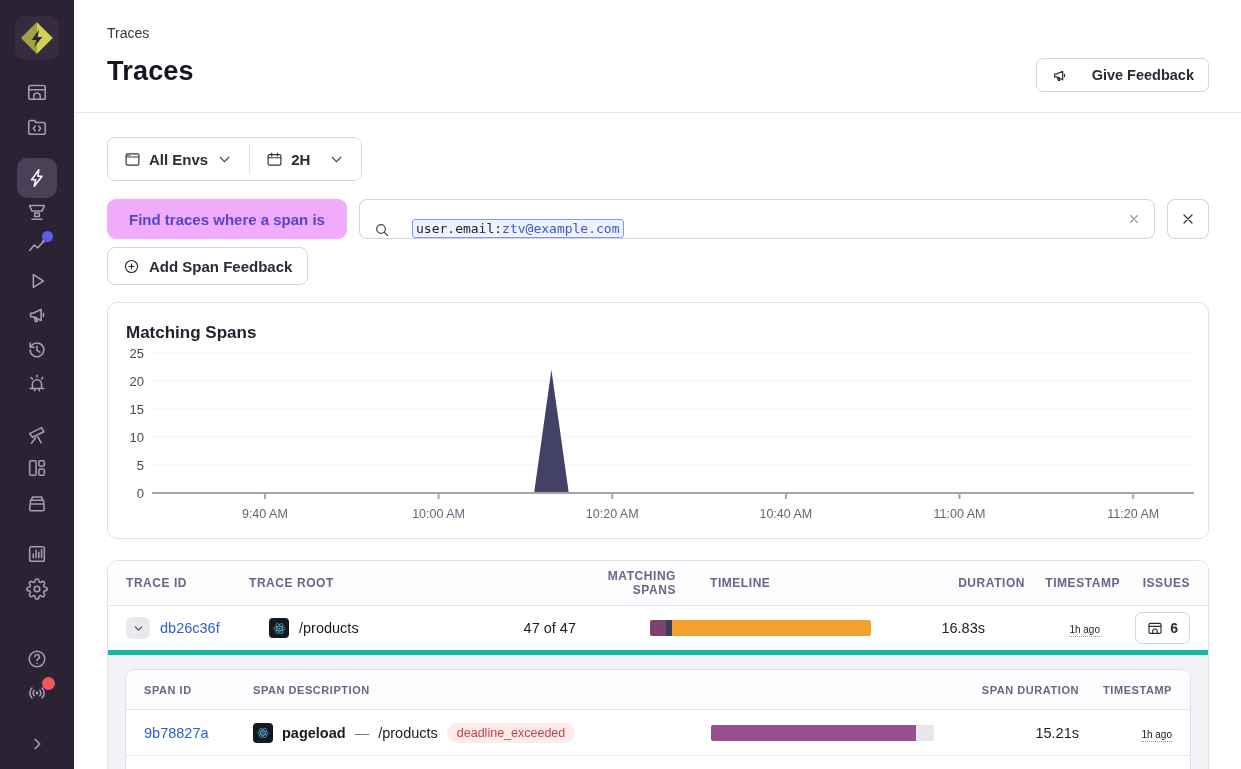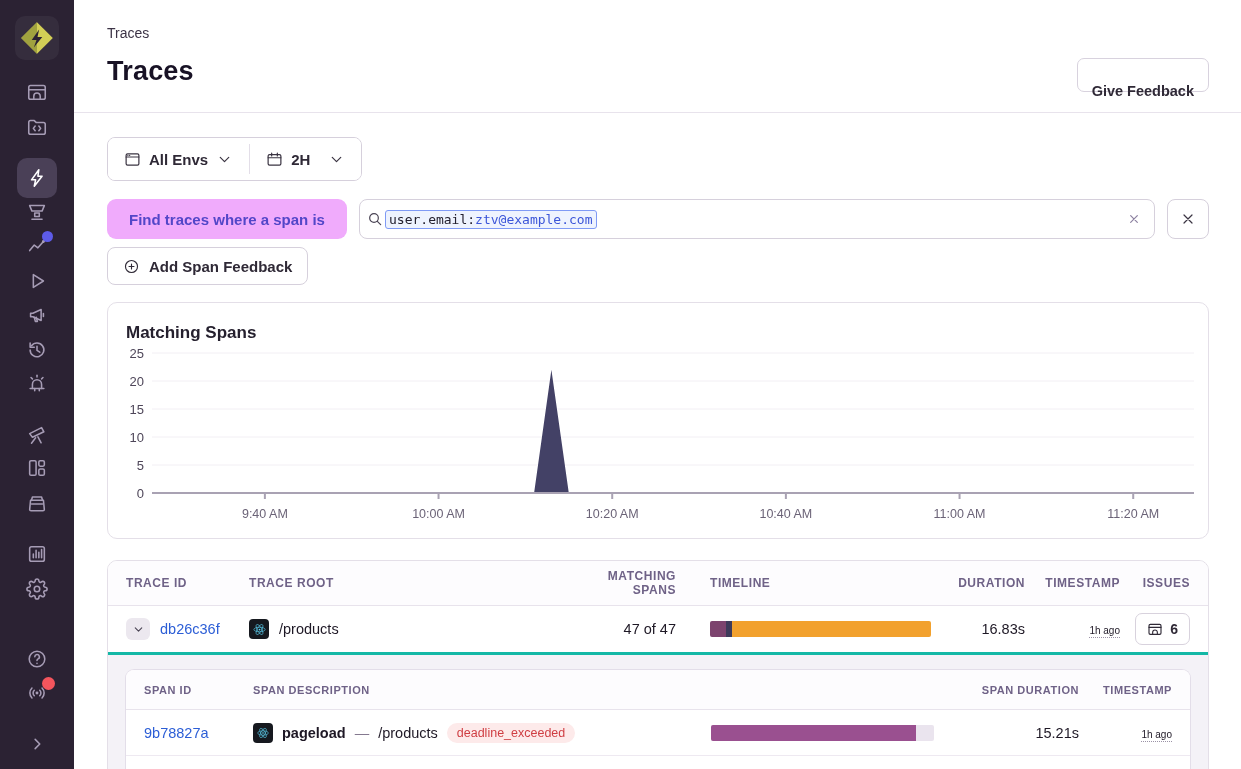--- a/index.html
+++ b/index.html
@@ -15,36 +15,36 @@
   .snav.active-tile { left:17px; width:40px; height:40px; background:#4a4057; border-radius:10px; color:#ffffff; }
   .dot { position:absolute; width:11px; height:11px; border-radius:50%; }
   .dot.blue { background:#5d5be8; top:-3px; right:-4px; }
   .dot.red  { background:#f4555d; top:-4px; right:-6px; width:13px; height:13px; }
 
   
   .main { position:absolute; left:74px; top:0; width:1167px; height:769px; background:#ffffff; }
   .topbar { position:relative; height:113px; border-bottom:1px solid #e8e3ec; }
   .breadcrumb { position:absolute; left:33px; top:25px; font-size:14px; color:#3c3346; }
   .page-title { position:absolute; left:33px; top:56px; font-size:27px; font-weight:700; color:#181225; letter-spacing:.2px; }
-  .feedback-btn { position:absolute; right:32px; top:58px; height:34px; padding:0 14px; display:flex; align-items:center; gap:24px; background:#fff; border:1px solid #d8d2de; border-radius:7px; font-size:14.5px; font-weight:700; color:#2f2936; cursor:pointer;flex-direction:column; }
+  .feedback-btn { position:absolute; right:32px; top:58px; height:34px; padding:0 14px; display:flex; align-items:center; gap:24px; background:#fff; border:1px solid #d8d2de; border-radius:7px; font-size:14.5px; font-weight:700; color:#2f2936; cursor:pointer; }
   .feedback-btn svg { width:17px; height:17px; stroke:#2f2936; fill:none; stroke-width:1.7; stroke-linecap:round; stroke-linejoin:round; }
 
   .content { position:relative; padding:24px 32px 0 33px; }
 
   
   .filter-bar { display:inline-flex; height:44px; border:1px solid #d6d0dc; border-radius:8px; align-items:stretch; overflow:hidden; background:#fff; }
   .filter-seg { display:flex; align-items:center; gap:8px; padding:0 16px; font-size:15px; font-weight:700; color:#2f2936; cursor:pointer; background:#fff; border:none; }
   .filter-seg svg { width:17px; height:17px; stroke:#3a3442; fill:none; stroke-width:1.7; stroke-linecap:round; stroke-linejoin:round; }
   .filter-div { width:1px; background:#e3dee8; margin:6px 0; }
   .chev { width:12px; height:12px; }
 
   
   .cond-row { display:flex; margin-top:18px; gap:12px; align-items:stretch; height:40px; }
   .cond-label { display:flex; align-items:center; justify-content:center; width:240px; background:#f0abfc; color:#5346c8; font-weight:700; font-size:15px; border-radius:9px; }
-  .searchbar { position:relative; flex:1; border:1px solid #d6d0dc; border-radius:8px; background:#fff; display:flex; align-items:center; padding:0 7px; gap:2px; }
+  .searchbar { position:relative; flex:1; border:1px solid #d6d0dc; border-radius:8px; background:#fff; display:flex; align-items:flex-end; padding:0 14px; gap:22px; }
   .searchbar .mag { width:16px; height:16px; stroke:#4a4454; fill:none; stroke-width:1.8; stroke-linecap:round; }
   .token { display:inline-flex; font-family:"DejaVu Sans Mono", monospace; font-size:13px; background:#eef3fe; border:1.5px solid #7f9af5; border-radius:3px; padding:1px 3px; }
   .token .tkey { color:#23202e; }
   .token .tval { color:#3b55d8; }
   .clear-x { position:absolute; right:12px; top:50%; transform:translateY(-50%); width:16px; height:16px; stroke:#8c81a0; stroke-width:1.8; stroke-linecap:round; cursor:pointer; }
   .close-btn { width:42px; height:40px; border:1px solid #d6d0dc; border-radius:8px; background:#fff; display:flex; align-items:center; justify-content:center; cursor:pointer; }
   .close-btn svg { width:16px; height:16px; stroke:#3a3442; stroke-width:1.8; stroke-linecap:round; }
 
   .add-cond-btn { margin-top:8px; height:38px; padding:0 15px; display:inline-flex; align-items:center; gap:9px; background:#fff; border:1px solid #d6d0dc; border-radius:8px; font-size:15px; font-weight:700; color:#2f2936; cursor:pointer; }
   .add-cond-btn svg { width:17px; height:17px; stroke:#2f2936; fill:none; stroke-width:1.6; stroke-linecap:round; }
@@ -53,21 +53,21 @@
   .chart-panel { margin-top:17px; border:1px solid #e4dfe8; border-radius:10px; background:#fff; height:237px; overflow:hidden; }
   .chart-title { margin:20px 0 2px 18px; font-size:17px; font-weight:700; color:#25202e; }
   #spans-chart { display:block; width:1102px; height:178px; font-family:inherit; }
 
   
   .trace-panel { margin-top:21px; border:1px solid #e4dfe8; border-radius:10px 10px 0 0; background:#fff; overflow:hidden; height:300px; }
   .t-grid { display:grid; grid-template-columns:123px minmax(0,1fr) 115px 34px 221px 94px 95px 70px; align-items:center; padding:0 18px; }
   .t-head { height:45px; border-bottom:1px solid #e8e3ec; background:#fdfcfe; }
   .t-head > div { font-size:12px; font-weight:700; letter-spacing:.55px; color:#6f6287; }
   .ra { text-align:right; justify-self:end; }
-  .trace-row { height:49px; border-bottom:3px solid #14b8a6; }
+  .trace-row { height:49px; border-bottom:5px solid #14b8a6;gap:20px; }
   .row-id { display:flex; align-items:center; gap:10px; }
   .chev-btn { width:24px; height:22px; background:#ece8ef; border:none; border-radius:6px; display:flex; align-items:center; justify-content:center; cursor:pointer; }
   .chev-btn svg { width:13px; height:13px; stroke:#4a4454; fill:none; stroke-width:2; stroke-linecap:round; stroke-linejoin:round; }
   .link { color:#2c5ed6; font-size:14.5px; cursor:pointer; }
   .root-cell { display:flex; align-items:center; gap:10px; font-size:14.5px; color:#1e1825; }
   .plat { width:20px; height:20px; border-radius:4px; background:#16191f; display:flex; align-items:center; justify-content:center; flex-shrink:0; }
   .num { font-size:14.5px; color:#1e1825; }
   .tl-track { position:relative; height:16px; width:100%; border-radius:2px; background:transparent; overflow:hidden; }
   .tl-track.with-bg { background:#eae4ee; }
   .tl-seg { position:absolute; top:0; height:100%; }

